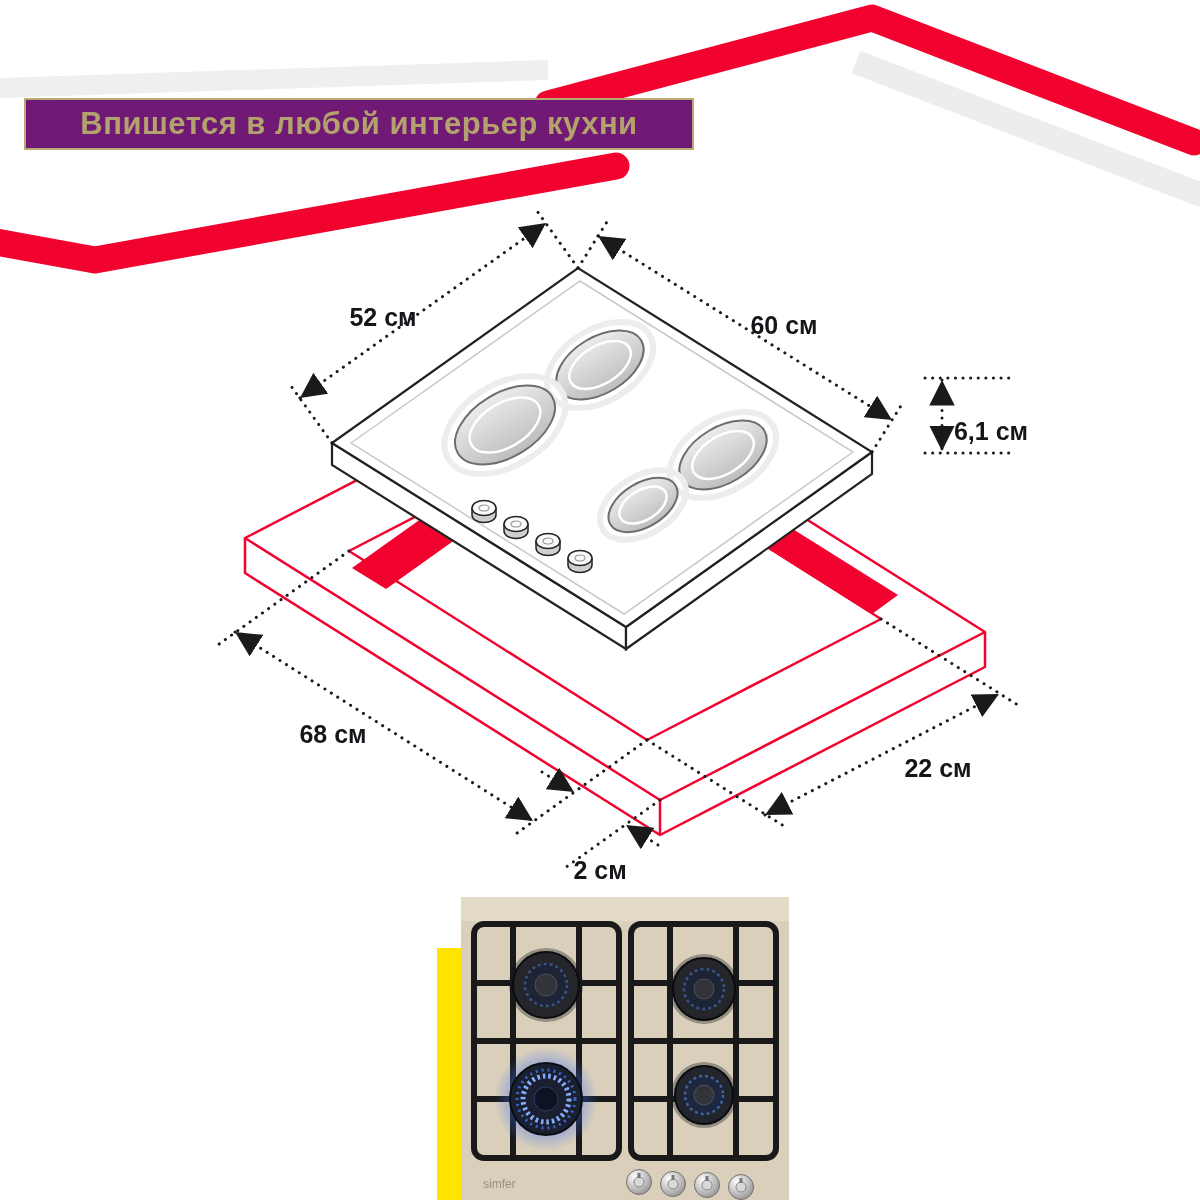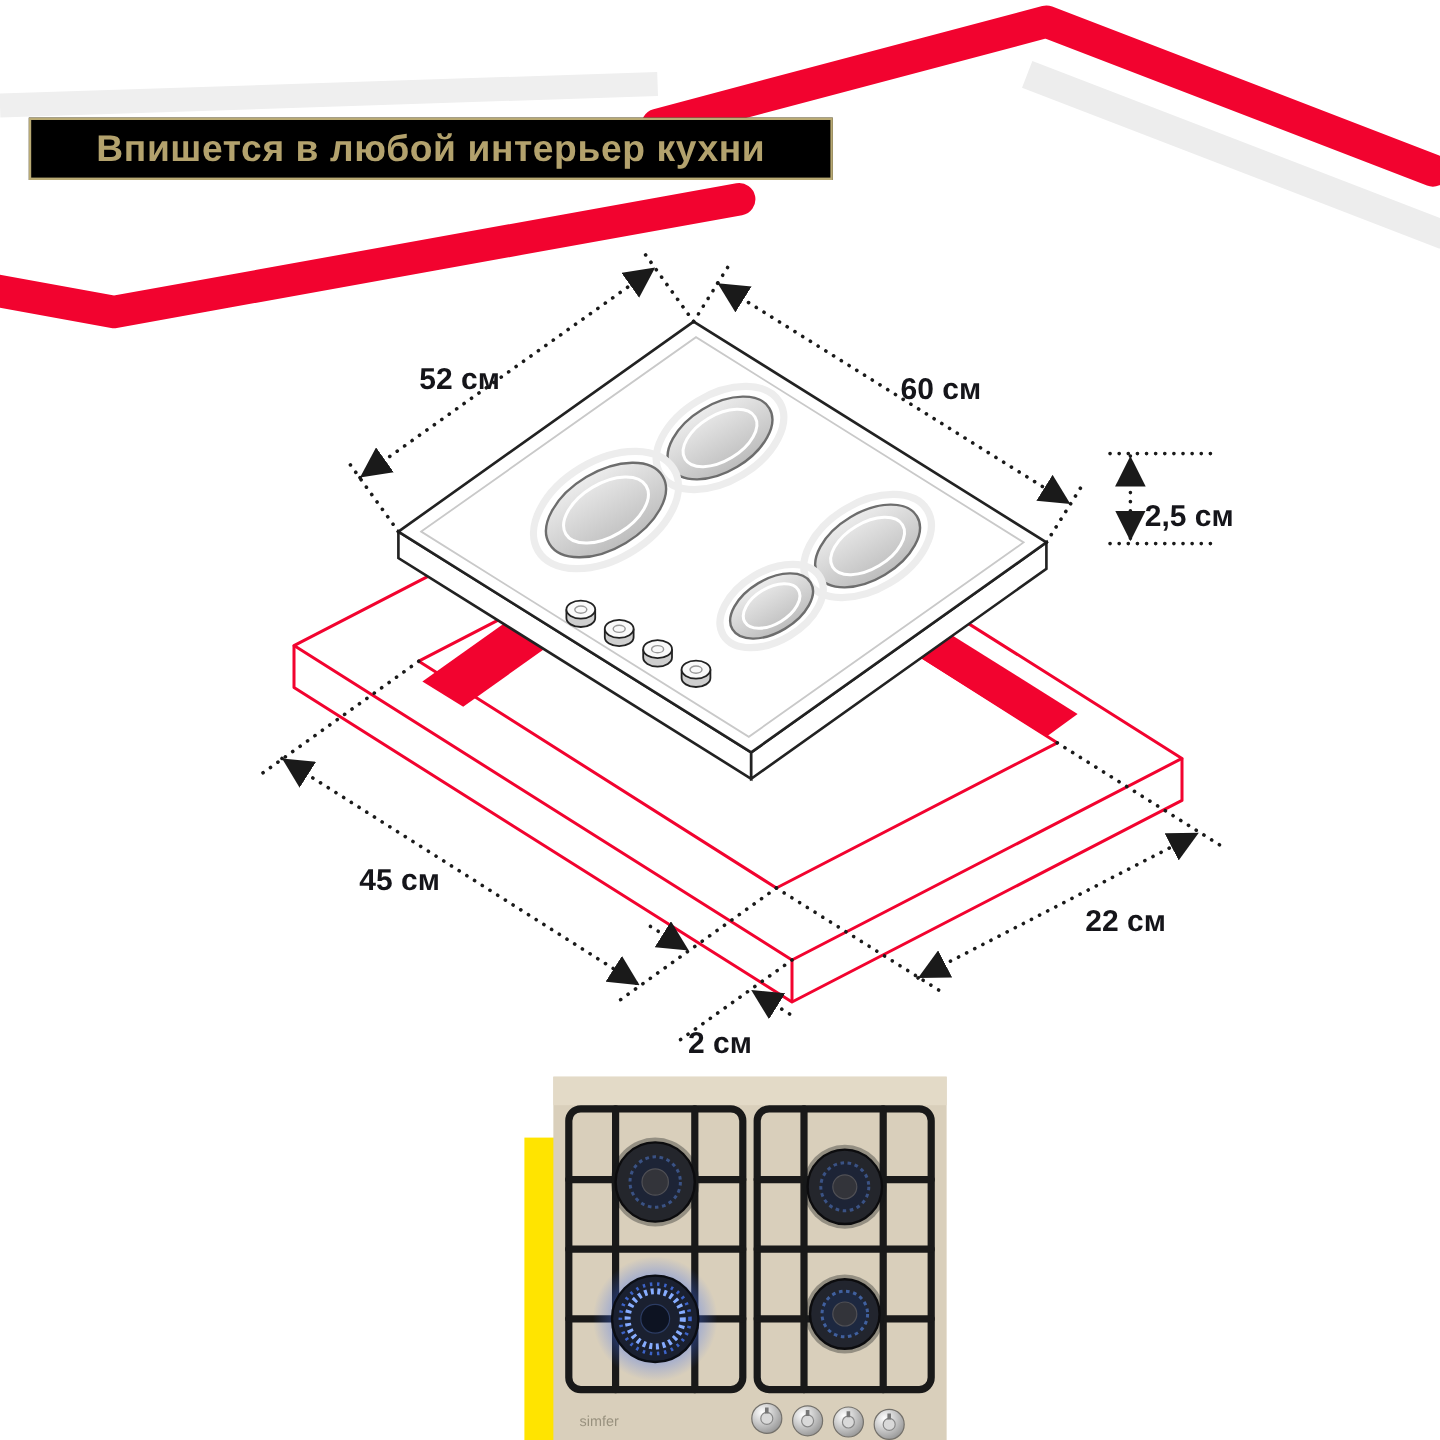--- a/index.html
+++ b/index.html
@@ -3,21 +3,21 @@
 <meta charset="utf-8">
 <style>
   html,body{margin:0;padding:0;background:#fff;}
   .canvas{
     position:relative;width:1200px;height:1200px;background:#ffffff;
     overflow:hidden;font-family:"Liberation Sans",sans-serif;
   }
   .scene{position:absolute;left:0;top:0;width:1200px;height:1200px;}
   .banner{
     position:absolute;left:24px;top:98px;width:670px;height:52px;
-    box-sizing:border-box;border:2px solid #b9aa74;background:#000000;
+    box-sizing:border-box;border:2px solid #b9aa74;background:#701a75;
     display:flex;align-items:center;justify-content:center;
     color:#b3a26d;font-weight:bold;font-size:31px;letter-spacing:.5px;
     white-space:nowrap;
   }
   .dim-label{
     position:absolute;transform:translate(-50%,-50%);
     font-size:25px;font-weight:bold;color:#15151a;white-space:nowrap;text-align:right;
   }
   .yellow-square{
     position:absolute;left:437px;top:948px;width:337px;height:337px;
@@ -139,22 +139,22 @@
     </g>
   </svg>
 
   <div class="banner">
     <span>Впишется в любой интерьер кухни</span>
   </div>
 
   <div>
     <div class="dim-label" style="left:383px;top:317px">52 см</div>
     <div class="dim-label" style="left:784px;top:325px">60 см</div>
-    <div class="dim-label" style="left:991px;top:431px">2,5 см</div>
-    <div class="dim-label" style="left:333px;top:734px">45 см</div>
+    <div class="dim-label" style="left:991px;top:431px">6,1 см</div>
+    <div class="dim-label" style="left:333px;top:734px">68 см</div>
     <div class="dim-label" style="left:938px;top:768px">22 см</div>
     <div class="dim-label" style="left:600px;top:870px">2 см</div>
   </div>
 
   <div class="yellow-square"></div>
 
   <svg class="product" viewBox="0 0 328 306">
     <defs>
       <radialGradient id="glow" cx="0.5" cy="0.5" r="0.5">
         <stop offset="0" stop-color="#7fa6ff" stop-opacity="0.95"></stop>

